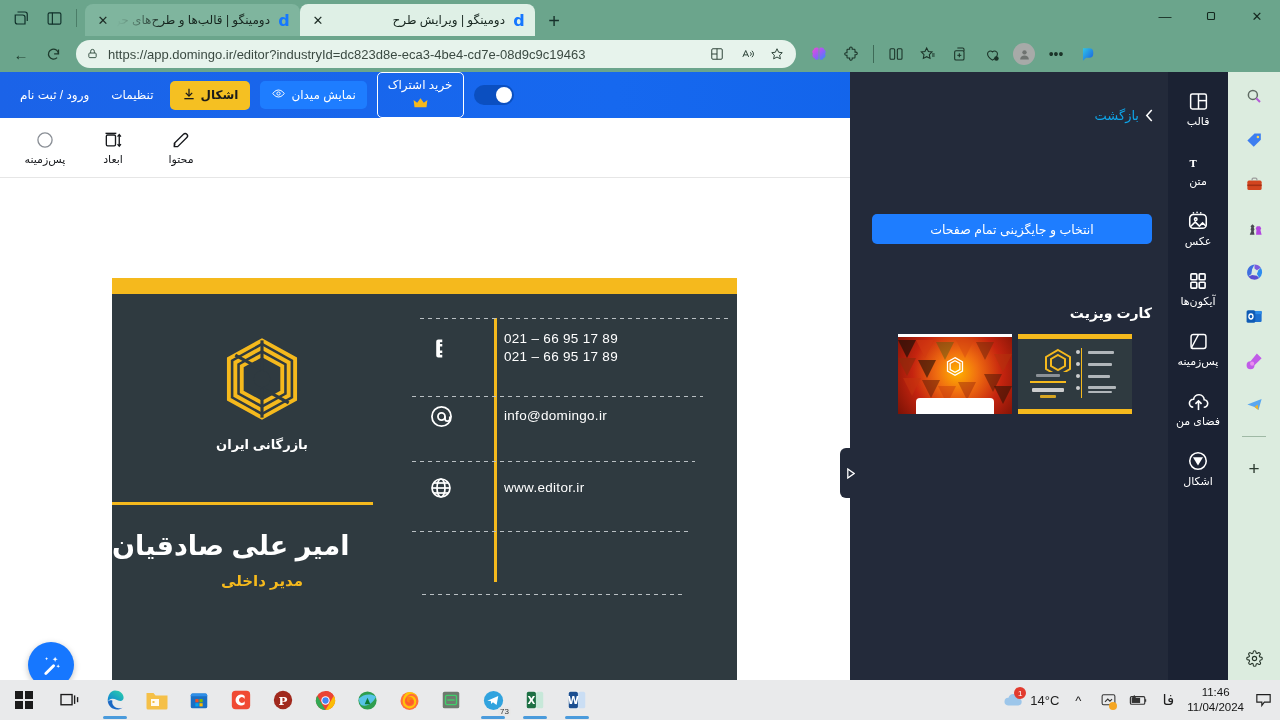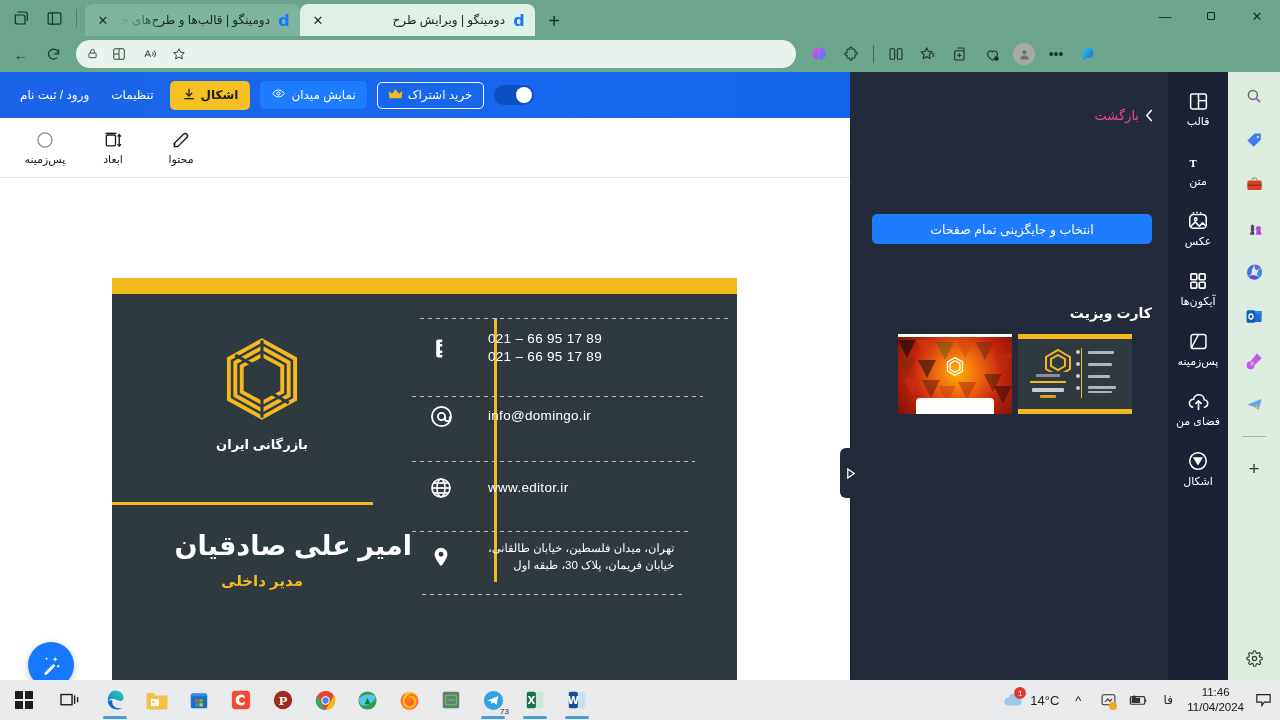--- a/index.html
+++ b/index.html
@@ -98,21 +98,21 @@
   .undo-redo { display: flex; align-items: center; gap: 10px; margin-right: 10px; color: #dbe8fd; font-size: 15px; }
   .header-right { margin-right: auto; display: flex; align-items: center; gap: 10px; direction: rtl; }
   .toggle-pill {
     width: 40px; height: 20px; border-radius: 10px; background: #0b4fc0;
     display: flex; align-items: center; padding: 2px; position: relative;
   }
   .toggle-knob { width: 16px; height: 16px; border-radius: 50%; background: #fff; position:absolute; left: 2px; }
   .toggle-moon { position: absolute; right: 5px; color:#fff; font-size:10px; }
   .btn-outline {
     border: 1px solid #fff; color: #fff; border-radius: 5px; font-size: 12px;
-    padding: 5px 10px; display: flex; align-items: center; gap: 5px; white-space: nowrap;
+    padding: 5px 10px; display: flex; align-items: center; gap: 5px; white-space: nowrap; flex-direction: column;
   }
   .btn-blue { background: #1e7dff; color:#fff; border-radius: 5px; font-size: 12px; padding: 6px 11px; display:flex; align-items:center; gap:5px; white-space:nowrap;}
   .btn-yellow { background: #f5c022; color: #1b1b1b; border-radius: 5px; font-size: 12px; font-weight: bold; padding: 6px 12px; display:flex; align-items:center; gap:5px; white-space:nowrap;}
   .header-link { color: #fff; font-size: 12px; padding: 0 6px; white-space: nowrap; }
 
   
   .edit-toolbar {
     position: absolute; left: 0; top: 46px; width: 850px; height: 60px;
     background: #fff; border-bottom: 1px solid #e6e6e6;
     display: flex; align-items: center; direction: ltr; padding-left: 22px; gap: 22px;
@@ -127,43 +127,43 @@
     position: absolute; left: 112px; top: 100px; width: 625px; height: 418px;
     background: #2f3a40; display: flex; direction: ltr;
   }
   .card-bar-top { position: absolute; left: 0; top: 0; width: 625px; height: 16px; background: #f5b91d; }
   .card-inner { position:absolute; left:0; top:16px; width: 625px; height: 386px; display:flex; direction: ltr;}
 
   .card-left { width: 48%; position: relative; }
   .logo-wrap { position: absolute; left: 50%; transform: translateX(-50%); top: 39px; text-align:center; }
   .logo-cap { color: #fff; font-size: 13px; font-weight: bold; margin-top: 8px; direction: rtl; }
   .gold-rule { position: absolute; left: 0; top: 208px; width: 87%; height: 3px; background: #f5b91d; }
-  .person-name { position: absolute; top: 236px; width: 100%; text-align:right; color:#fff; font-size: 27px; font-weight: bold; direction: rtl; }
+  .person-name { position: absolute; top: 236px; width: 100%; text-align:left; color:#fff; font-size: 27px; font-weight: bold; direction: rtl; }
   .person-role { position: absolute; top: 278px; width: 100%; text-align:center; color:#f5b91d; font-size: 15px; font-weight: bold; direction: rtl; }
 
   .card-right { width: 52%; position: relative; }
   .vline { position: absolute; right: 240px; top: 24px; width: 3px; height: 264px; background: #f5b91d; }
   .contact-row { position: absolute; display: flex; align-items: center; direction: ltr; }
   .c-icon { width: 46px; display:flex; align-items:center; justify-content:center; color:#fff; }
-  .c-text { color: #fff; font-size: 13.5px; line-height: 1.35; margin-left: 24px; font-family: "Liberation Sans", sans-serif; letter-spacing: .3px; }
+  .c-text { color: #fff; font-size: 13.5px; line-height: 1.35; margin-left: 40px; font-family: "Liberation Sans", sans-serif; letter-spacing: .3px; }
   .c-text.rtl { direction: rtl; text-align: right; font-size: 11.5px; line-height: 1.45; }
   .dash { position: absolute; height: 1px; background: repeating-linear-gradient(to right, #b9bfc3 0 4px, transparent 4px 8px); }
 
   .fab {
     position: absolute; left: 28px; top: 570px; width: 46px; height: 46px; border-radius: 50%;
     background: #1677ff; display:flex; align-items:center; justify-content:center;
     box-shadow: 0 2px 6px rgba(0,0,0,.25);
   }
 
   
   .right-panel {
     position: absolute; left: 850px; top: 0; width: 318px; height: 608px;
     background: #232a3a;
   }
-  .rp-back { position: absolute; right: 14px; top: 36px; color:#ec4899; font-size: 13px; display:flex; align-items:center; gap: 6px; direction: rtl;}
+  .rp-back { position: absolute; right: 14px; top: 36px; color:#0ea5e9; font-size: 13px; display:flex; align-items:center; gap: 6px; direction: rtl;}
   .rp-cta {
     position: absolute; right: 16px; top: 172px; transform: translateY(-100%);
     width: 280px; height: 30px; background: #1e7dff; color: #fff; border-radius: 5px;
     display:flex; align-items:center; justify-content:center; font-size: 12.5px;
   }
   .rp-section { position: absolute; right: 16px; top: 233px; color:#fff; font-size: 14px; font-weight: bold; }
   .rp-thumbs { position: absolute; left: 0; top: 262px; width: 318px; display: flex; direction: ltr; padding-left: 48px; gap: 6px; }
   .thumb { width: 114px; height: 80px; position: relative; overflow: hidden; }
   .thumb-a { background:
      radial-gradient(circle at 52% 48%, #ffb300 0%, #f06e10 28%, #c5240f 62%, #7a1205 100%); }
@@ -265,20 +265,21 @@
             <polyline points="20,4 20,11 13,11"></polyline>
           </svg>
       </div>
       <div class="omnibox">
         <span class="lock">
           <svg width="11" height="13" viewBox="0 0 24 24" fill="none" stroke="currentColor" stroke-width="2">
               <rect x="4" y="11" width="16" height="10" rx="2"></rect>
               <path d="M8 11V7a4 4 0 0 1 8 0v4"></path>
             </svg>
         </span>
+        <span class="url-text">https://app.domingo.ir/editor?industryId=dc823d8e-eca3-4be4-cd7e-08d9c9c19463</span>
         <span class="omni-icon">
           <svg width="14" height="14" viewBox="0 0 24 24" fill="none" stroke="currentColor" stroke-width="1.6">
               <rect x="3" y="3" width="18" height="18" rx="2"></rect>
               <line x1="12" y1="3" x2="12" y2="21"></line>
               <line x1="3" y1="12" x2="12" y2="12"></line>
             </svg>
         </span>
         <span class="omni-icon">
           <svg width="15" height="14" viewBox="0 0 24 24" fill="none" stroke="currentColor" stroke-width="1.6">
               <path d="M4 17 9 6l5 11"></path>
@@ -582,32 +583,20 @@
                     <ellipse cx="12" cy="12" rx="4" ry="9"></ellipse>
                     <line x1="3" y1="12" x2="21" y2="12"></line>
                     <line x1="4.6" y1="7" x2="19.4" y2="7"></line>
                     <line x1="4.6" y1="17" x2="19.4" y2="17"></line>
                   </svg>
               </span>
               <span class="c-text">www.editor.ir</span>
             </div>
 
             <div class="dash" style="left:0;right:48px;top:237px"></div>
-            <div class="contact-row" style="left:6px;top:246px">
-              <span class="c-icon">
-                <svg width="22" height="24" viewBox="0 0 24 24" fill="#fff">
-                    <path d="M12 2a7 7 0 0 0-7 7c0 5.2 7 13 7 13s7-7.8 7-13a7 7 0 0 0-7-7z"></path>
-                    <circle cx="12" cy="9" r="2.6" fill="#2f3a40"></circle>
-                  </svg>
-              </span>
-              <span class="c-text rtl">
-                <span>تهران، میدان فلسطین، خیابان طالقانی،</span><br>
-                <span>خیابان فریمان، پلاک 30، طبقه اول</span>
-              </span>
-            </div>
             <div class="dash" style="left:10px;right:52px;top:300px"></div>
           </div>
         </div>
       </div>
     </div>
 
     <div class="fab">
       <svg width="22" height="22" viewBox="0 0 24 24" fill="#fff">
         <rect x="3" y="15.5" width="15" height="3.2" rx="1.5" transform="rotate(-45 10.5 17)"></rect>
         <path d="M16.5 3l.8 2 2 .8-2 .8-.8 2-.8-2-2-.8 2-.8z"></path>
@@ -901,21 +890,21 @@
         <span style="position:absolute;bottom:1px;right:2px;width:8px;height:8px;border-radius:50%;background:#f5a623"></span>
       </div>
       <div class="tray-icon">
         <svg width="22" height="14" viewBox="0 0 26 14" fill="none" stroke="#333" stroke-width="1.4">
             <rect x="4" y="3" width="17" height="9" rx="1.5"></rect>
             <rect x="5.5" y="4.5" width="10" height="6" fill="#333" stroke="none"></rect>
             <line x1="22" y1="6" x2="22" y2="9"></line>
             <path d="M9 1.5 7 4h2.6L8 6" stroke="#333" stroke-width="1.2"></path>
           </svg>
       </div>
-      <div class="tray-icon" style="font-size:12px">فا</div>
+      <div class="tray-icon" style="font-size:15px">فا</div>
       <div class="tray-clock">
         <div>11:46</div>
         <div>11/04/2024</div>
       </div>
       <div class="tray-icon">
         <svg width="17" height="15" viewBox="0 0 20 18" fill="none" stroke="#1f1f1f" stroke-width="1.4">
             <path d="M2 2h16v9H11l-3 4v-4H2z"></path>
           </svg>
       </div>
     </div>

